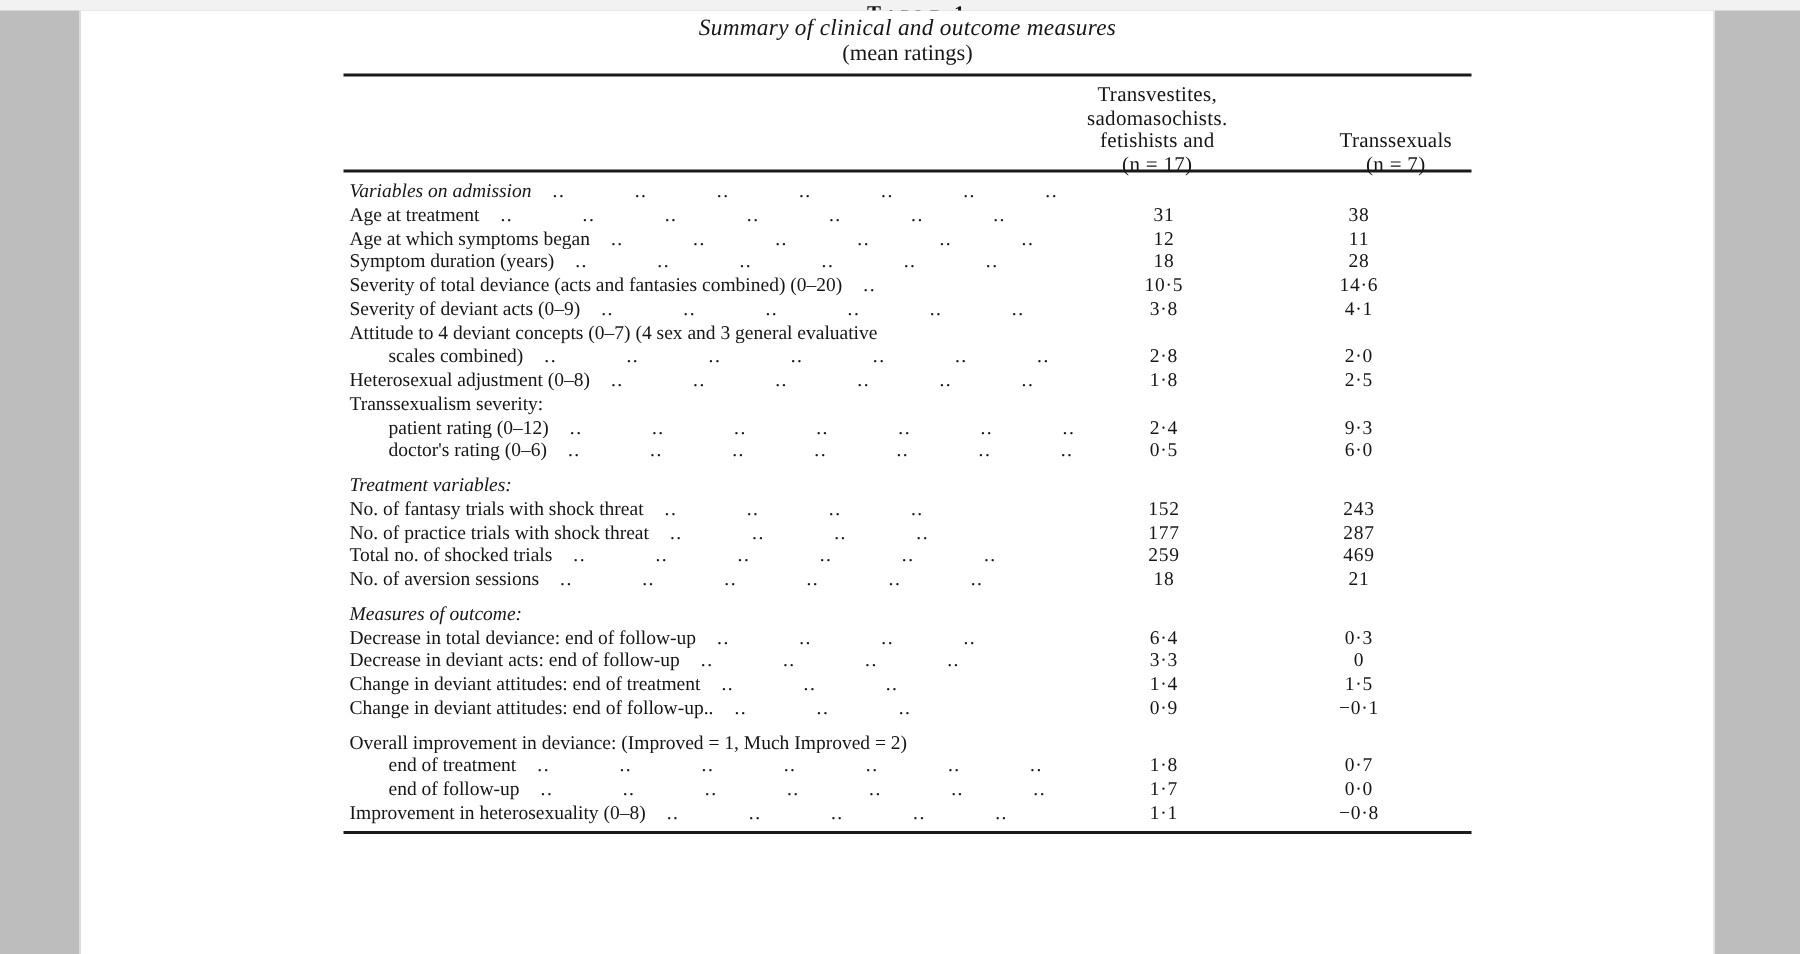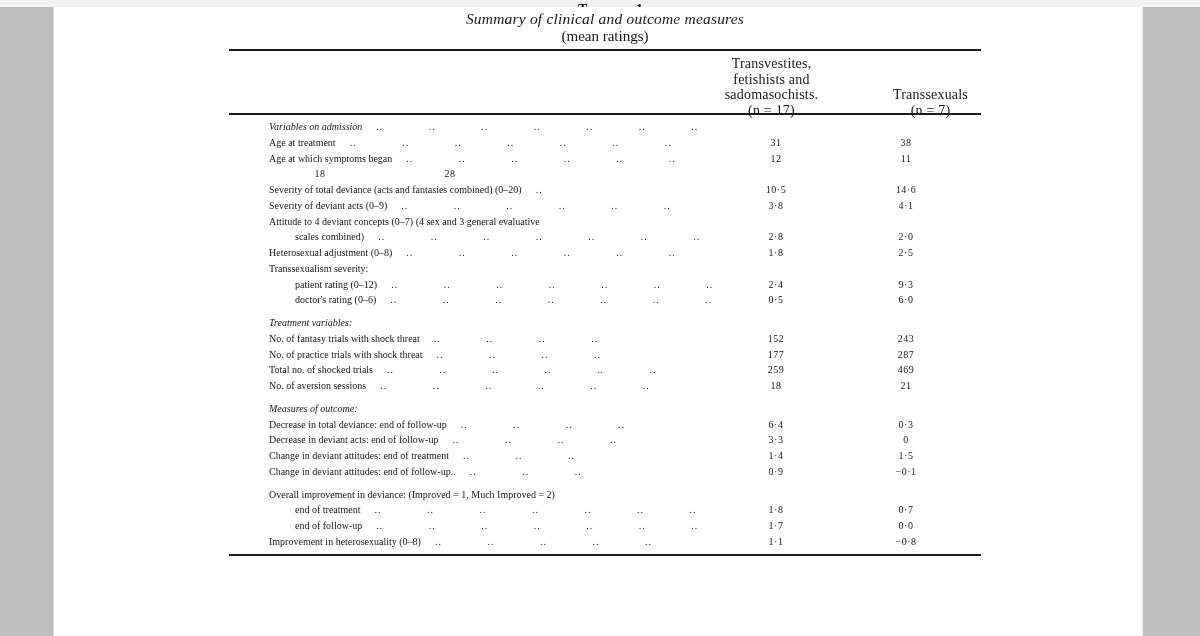--- a/index.html
+++ b/index.html
@@ -29,21 +29,21 @@
     text-align:center; margin-top:1px; letter-spacing:0.2px;
   }
   .subtitle { font-size:15px; line-height:17px; text-align:center; }
   .rule { height:2px; background:#1a1a1a; width:752px; }
   .rule-top { margin-top:4px; }
   .col-headers { position:relative; height:62px; font-size:14px; }
   .col-h { position:absolute; text-align:center; line-height:15.5px; letter-spacing:0.2px; }
   .col-h1 { left:440px; top:5px; width:205px; }
   .col-h2 { left:624px; top:36px; width:155px; }
   .tbody { padding-top:4px; padding-bottom:4px; }
-  .row { display:flex; height:15.75px; line-height:15.75px; font-size:10px;margin-left:36px; }
+  .row { display:flex; height:15.75px; line-height:15.75px; font-size:13px; }
   .row.gap { margin-top:7px; }
   .lbl { flex:1; white-space:nowrap; overflow:hidden; padding-left:4px; }
   .row.indent .lbl { padding-left:30px; }
   .row.italic .lbl-text { font-style:italic; }
   .leaders { word-spacing:42px; margin-left:14px; letter-spacing:1px; }
   .v { text-align:center; letter-spacing:0.5px; }
   .v1 { width:110px; }
   .v2 { width:150px; }
 </style>
 </head>
@@ -55,22 +55,22 @@
 
 <div class="page">
   <div class="doc">
     <div class="title">Summary of clinical and outcome measures</div>
     <div class="subtitle">(mean ratings)</div>
     <div class="rule rule-top"></div>
 
     <div class="col-headers">
       <div class="col-h col-h1">
         <div>Transvestites,</div>
+        <div>sadomasochists.</div>
         <div>fetishists and</div>
-        <div>sadomasochists.</div>
         <div>(n = 17)</div>
       </div>
       <div class="col-h col-h2">
         <div>Transsexuals</div>
         <div>(n = 7)</div>
       </div>
     </div>
 
     <div class="rule rule-mid"></div>
     <div class="tbody">
@@ -83,20 +83,21 @@
     <div class="lbl"><span class="lbl-text">Age at treatment</span><span class="leaders">.. .. .. .. .. .. ..</span></div>
     <div class="v v1">31</div>
     <div class="v v2">38</div>
   </div>
         <div class="row">
     <div class="lbl"><span class="lbl-text">Age at which symptoms began</span><span class="leaders">.. .. .. .. .. ..</span></div>
     <div class="v v1">12</div>
     <div class="v v2">11</div>
   </div>
         <div class="row">
+    <div class="lbl"><span class="lbl-text">Symptom duration (years)</span><span class="leaders">.. .. .. .. .. ..</span></div>
     <div class="v v1">18</div>
     <div class="v v2">28</div>
   </div>
         <div class="row">
     <div class="lbl"><span class="lbl-text">Severity of total deviance (acts and fantasies combined) (0–20)</span><span class="leaders">..</span></div>
     <div class="v v1">10·5</div>
     <div class="v v2">14·6</div>
   </div>
         <div class="row">
     <div class="lbl"><span class="lbl-text">Severity of deviant acts (0–9)</span><span class="leaders">.. .. .. .. .. ..</span></div>

